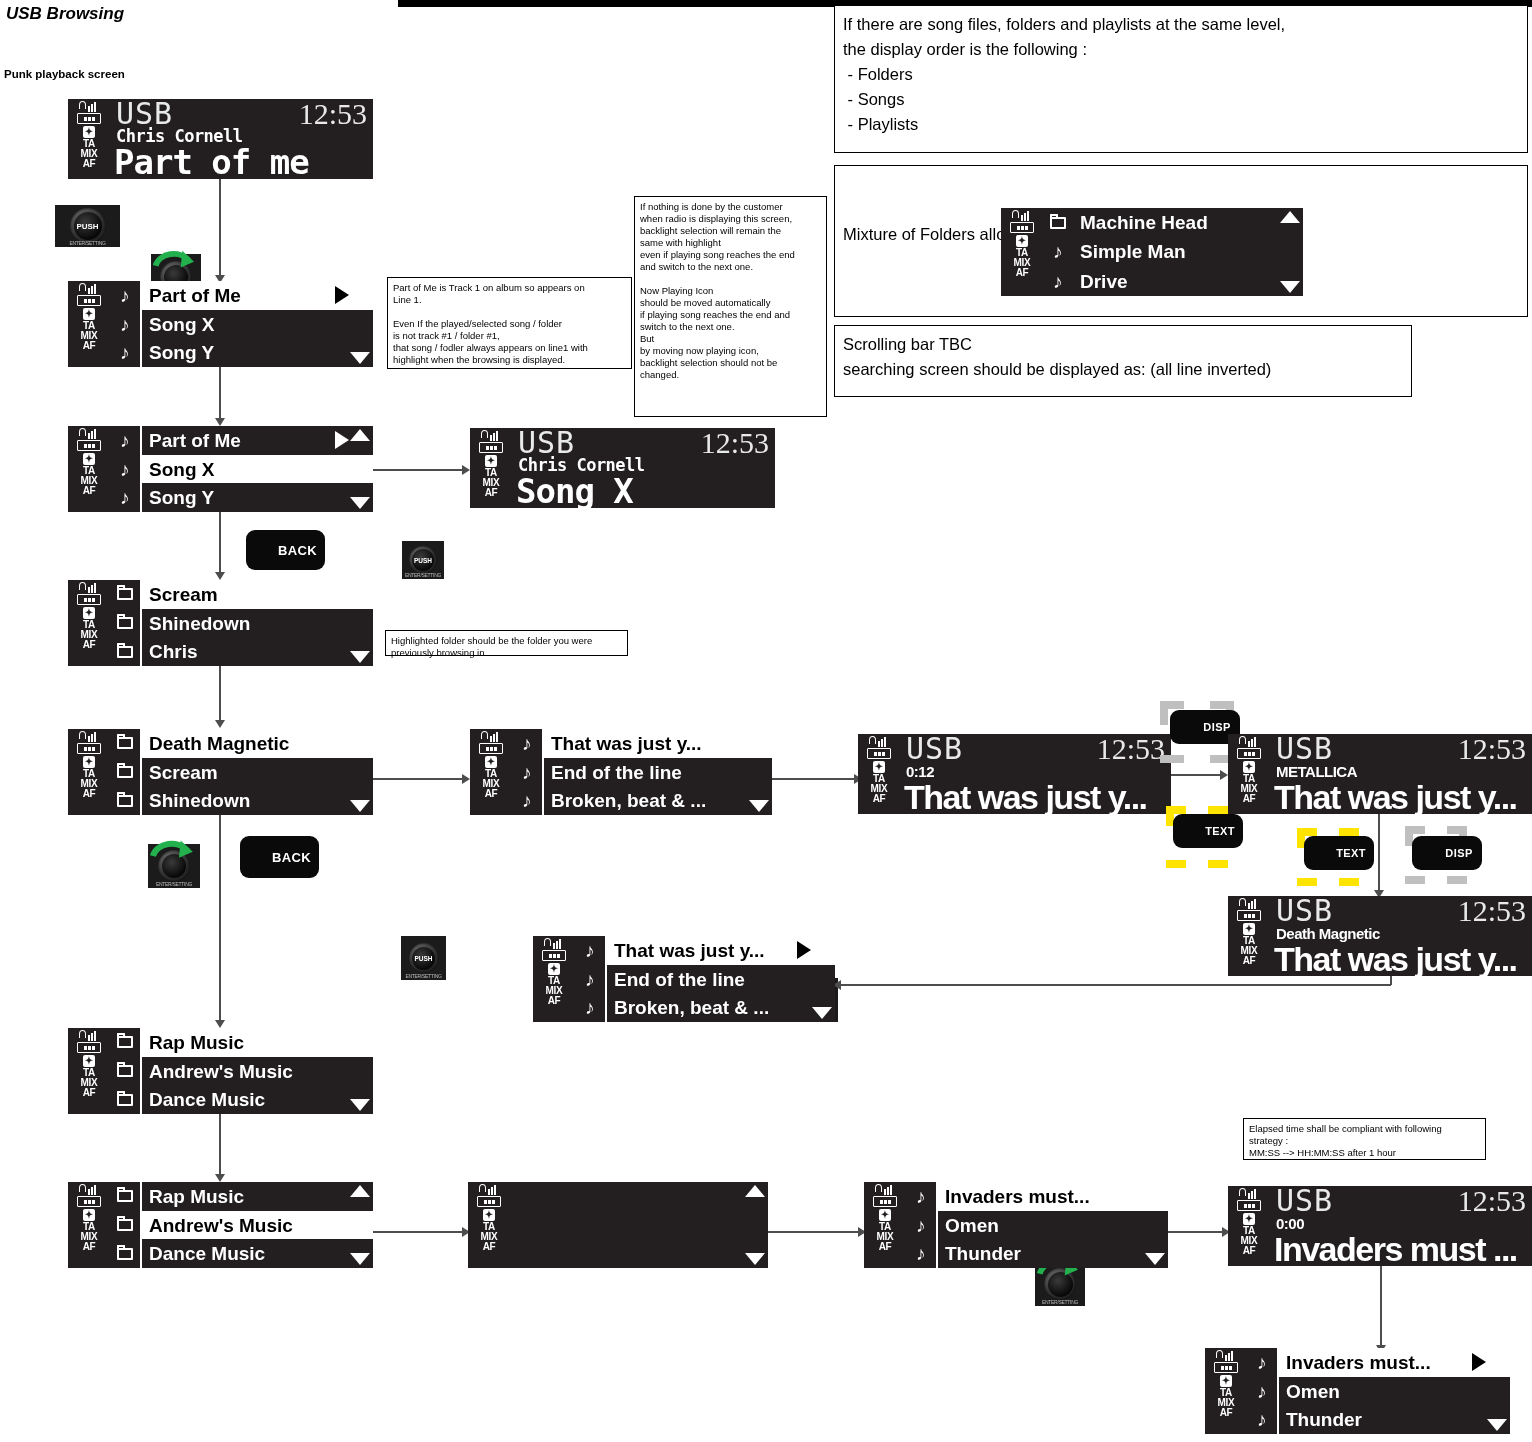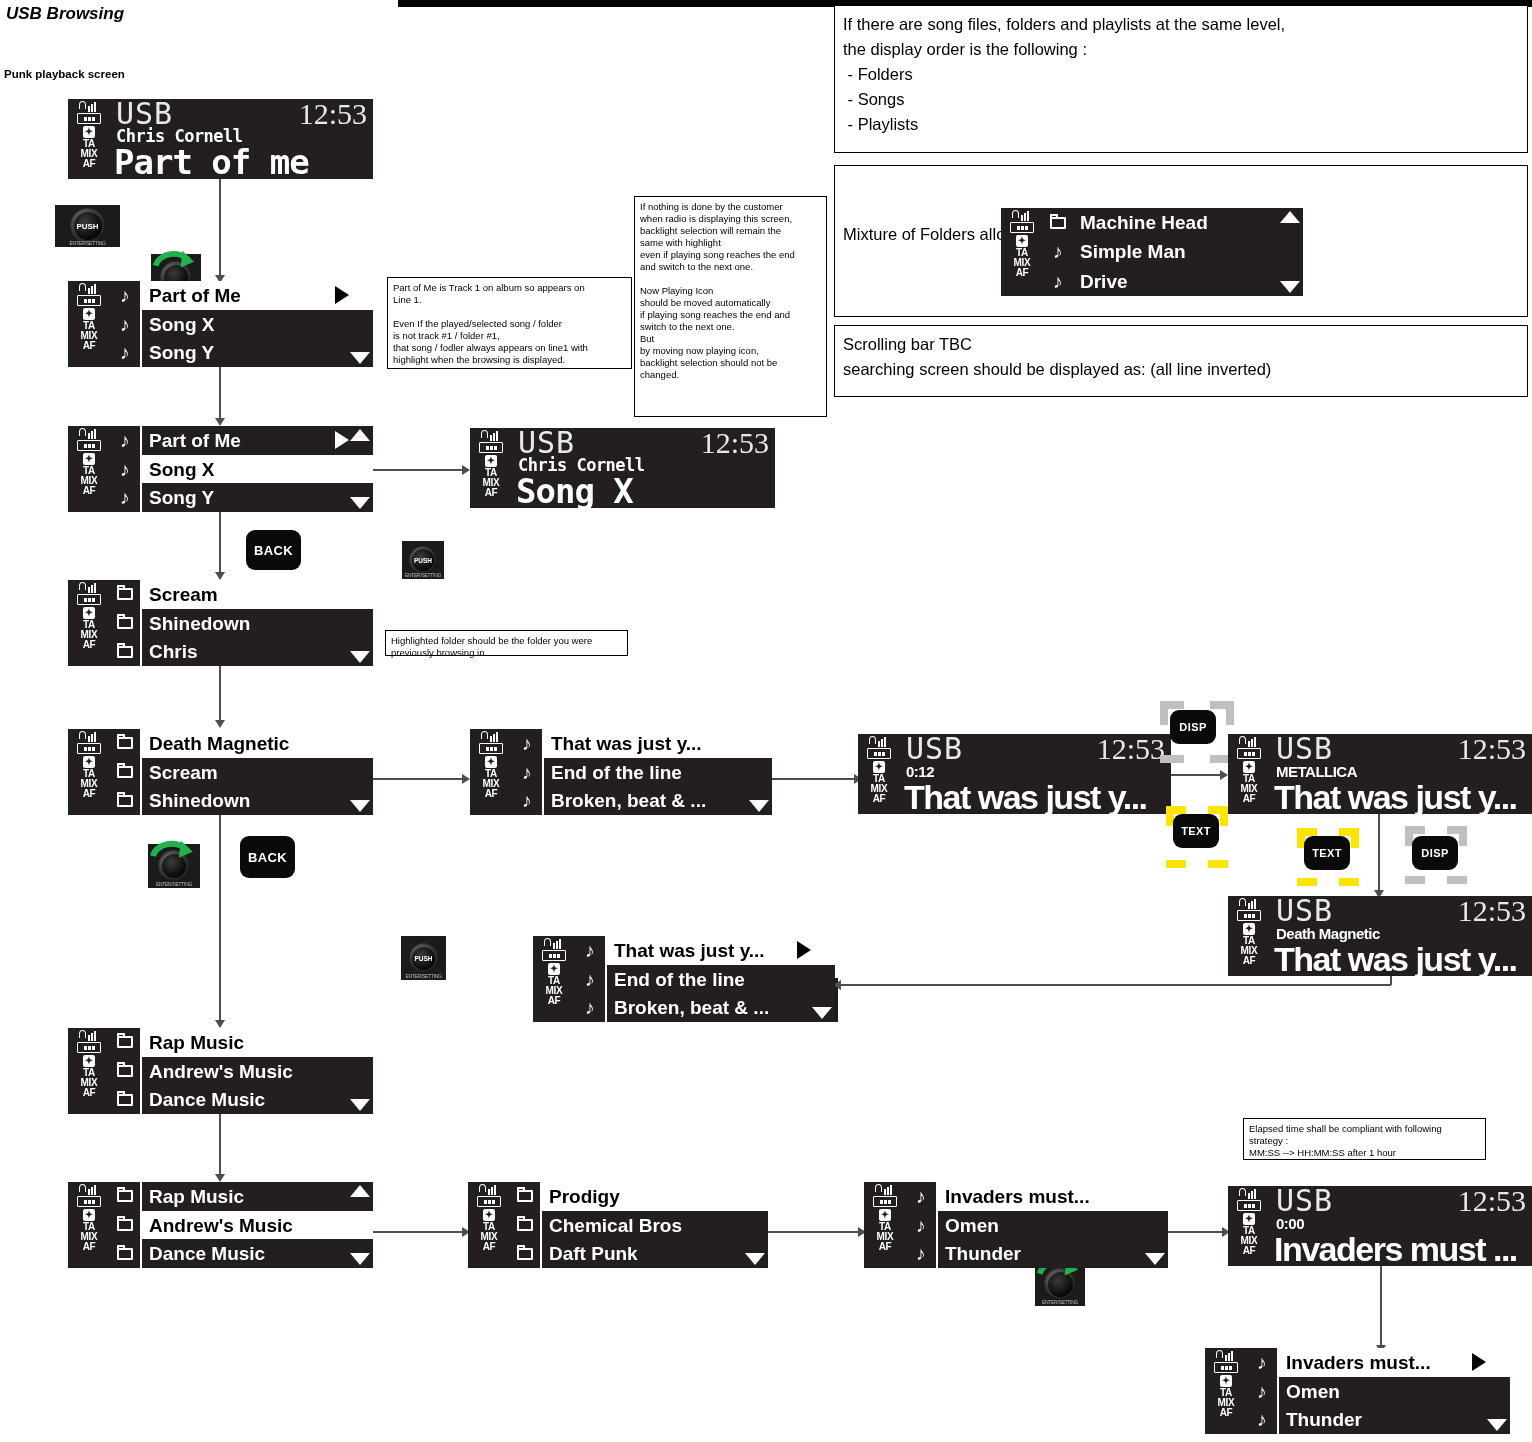--- a/index.html
+++ b/index.html
@@ -78,21 +78,21 @@
   .knob{background:#1b1b1b;display:flex;align-items:center;justify-content:center;position:relative;}
   .knob .ring{border-radius:50%;background:radial-gradient(circle at 35% 30%,#6a6a6a,#2b2b2b 60%,#111 100%);
       display:flex;align-items:center;justify-content:center;box-shadow:0 0 2px #000 inset;}
   .knob .core{border-radius:50%;background:radial-gradient(circle at 40% 35%,#3a3a3a,#080808 70%);
       display:flex;align-items:center;justify-content:center;color:#fff;font-weight:bold;}
   .knob .cap{position:absolute;bottom:1px;left:0;right:0;text-align:center;font-size:5px;color:#b9b9b9;letter-spacing:-0.3px;}
   .rot-arrow{position:absolute;left:-2px;top:-7px;width:100%;height:26px;}
 
   
   .pill{background:#0a0a0a;color:#fff;border-radius:9px;display:flex;align-items:center;justify-content:center;
-     font-weight:bold;letter-spacing:0.4px;}
+     font-weight:bold;letter-spacing:0.4px;padding-left:24px;}
   .bracket{position:absolute;}
   .bracket span{position:absolute;background:#bfbfbf;}
   .bracket.yellow span{background:#ffe400;}
 
   
   .note{border:1.3px solid #000;background:#fff;box-sizing:border-box;padding:4px 5px;
      font-size:9.5px;line-height:12px;color:#000;white-space:pre-wrap;}
   .note.big{font-size:16.5px;line-height:25px;padding:6px 8px;}
 
   
@@ -115,21 +115,21 @@
 <div class="abs note big" style="left:834px;top:5px;width:694px;height:148px;">If there are song files, folders and playlists at the same level,
 the display order is the following :
  - Folders
  - Songs
  - Playlists</div>
 
 <div class="abs note big" style="left:834px;top:165px;width:694px;height:152px;">
   <div>Mixture of Folders allongside tracks is required</div>
 </div>
 
-<div class="abs note big" style="left:834px;top:325px;width:694px;height:72px;">Scrolling bar TBC
+<div class="abs note big" style="left:834px;top:325px;width:578px;height:72px;">Scrolling bar TBC
 searching screen should be displayed as: (all line inverted)</div>
 
 <div class="abs lcd" style="left:1001px;top:208px;width:302px;height:88px;">
   <div class="lcd-status">
     <div class="sig">
         <u></u>
         <i></i>
         <i></i>
         <i></i>
         <i></i>
@@ -861,40 +861,20 @@
     <div class="bat">
         <b></b>
         <b></b>
         <b></b>
       </div>
     <div class="bt-box">✦</div>
     <div class="si">TA</div>
     <div class="si">MIX</div>
     <div class="si">AF</div>
   </div>
-  <div class="lcd-list">
-      <div class="lrow sel">
-        <div class="ic">
-          <span class="folder-ic"></span>
-        </div>
-        <div class="lbl">Prodigy</div>
-      </div>
-      <div class="lrow">
-        <div class="ic">
-          <span class="folder-ic"></span>
-        </div>
-        <div class="lbl">Chemical Bros</div>
-      </div>
-      <div class="lrow">
-        <div class="ic">
-          <span class="folder-ic"></span>
-        </div>
-        <div class="lbl">Daft Punk</div>
-      </div>
-    </div>
   <div class="scrollcol">
     <div class="caret-up"></div>
     <div class="caret-dn"></div>
   </div>
 </div>
 
 <div class="abs ln h" style="left:768px;top:1231px;width:92px;"></div>
 <div class="abs arrowhead ah-right" style="left:858px;top:1227px;"></div>
 
 <div class="abs lcd" style="left:864px;top:1182px;width:304px;height:86px;">

